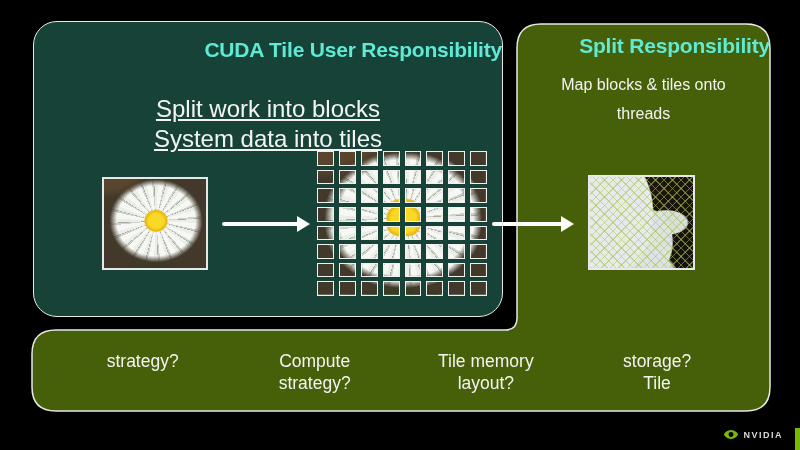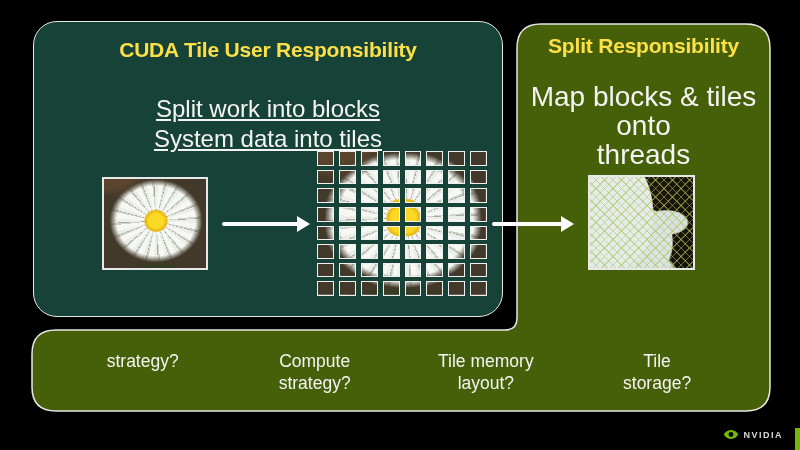--- a/index.html
+++ b/index.html
@@ -11,27 +11,27 @@
       repeating-conic-gradient(from 3deg at 51% 47%, #f7f8f4 0deg 9deg, #cdd3cb 9deg 11.5deg, #a7ae9f 11.5deg 12.5deg, #ebeee8 12.5deg 18deg),
       linear-gradient(150deg, #5e4930 0%, #4e3e2a 28%, #413925 45%, #35411f 70%, #243418 100%);
   }
   html,body{margin:0;padding:0;background:#000;}
   .stage{position:relative;width:800px;height:450px;background:#000;overflow:hidden;
          font-family:"Liberation Sans", sans-serif;color:#fff;}
   .abs{position:absolute;}
   svg.olive{position:absolute;left:0;top:0;z-index:1;}
   .dark-panel{left:33px;top:21px;width:470px;height:296px;background:#164237;
       border:1.5px solid #e8e8e8;border-radius:24px;z-index:2;box-sizing:border-box;}
-  .panel-title{font-weight:700;font-size:21px;letter-spacing:-0.2px;text-align:center;color:#fde047;}
+  .panel-title{font-weight:700;font-size:21px;letter-spacing:-0.2px;text-align:right;color:#5eead4;}
   .dark-panel .panel-title{margin-top:16px;}
   .body-lines{text-align:center;font-size:24px;line-height:30px;font-weight:400;color:#f4f4f2;}
   .dark-panel .body-lines{margin-top:32px;text-decoration:underline;}
   .right-text{left:517px;top:24px;width:253px;z-index:3;}
   .right-text .panel-title{margin-top:10px;}
-  .right-text .body-lines{margin-top:24px;font-size:28px;line-height:29px;}
+  .right-text .body-lines{margin-top:12px;font-size:16px;line-height:29px;}
   
   .figures{left:0;top:0;width:800px;height:450px;z-index:4;pointer-events:none;}
   .daisy-photo{left:102px;top:177px;width:106px;height:93px;border:2px solid #e8e8e8;
       box-sizing:border-box;background:var(--daisy);background-size:100% 100%;}
   .tile-grid{left:317px;top:151px;width:170px;height:145px;display:grid;
       grid-template-columns:repeat(8,1fr);grid-template-rows:repeat(8,1fr);
       column-gap:5px;row-gap:4px;}
   .tile{border:1px solid #f0f0f0;box-sizing:border-box;background:var(--daisy);
       background-size:800% 800%;}
   .zoom-tile{left:588px;top:175px;width:107px;height:95px;border:2px solid #e8e8e8;
@@ -171,22 +171,22 @@
     </div>
     <div class="bar-item" style="left:38.3%">
       <div>Compute</div>
       <div>strategy?</div>
     </div>
     <div class="bar-item" style="left:61.5%">
       <div>Tile memory</div>
       <div>layout?</div>
     </div>
     <div class="bar-item" style="left:84.7%">
+      <div>storage?</div>
       <div>Tile</div>
-      <div>storage?</div>
     </div>
   </div>
 
   <div class="footer-logo">
     <svg width="16" height="11" viewBox="0 0 28 20">
       <path fill="#76b900" fill-rule="evenodd" d="M14 2 C7 2 3 6 1 10 c2 4 6 8 13 8 7 0 11-4 13-8 C25 6 21 2 14 2 Z
            M14 5.5 a4.5 4.5 0 1 1 0 9 a4.5 4.5 0 1 1 0 -9 Z"></path>
     </svg>
     <span class="brand-word">NVIDIA</span>
   </div>

